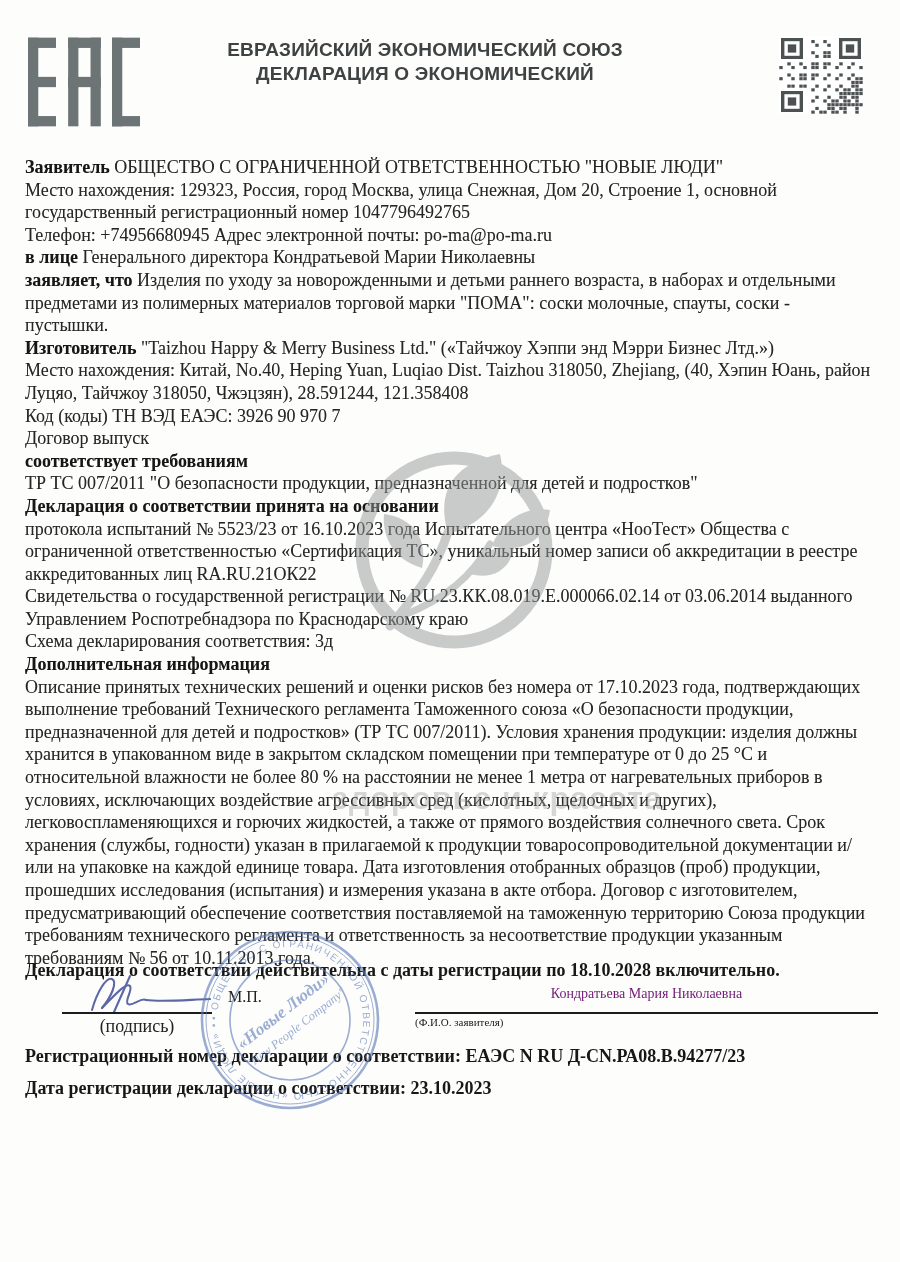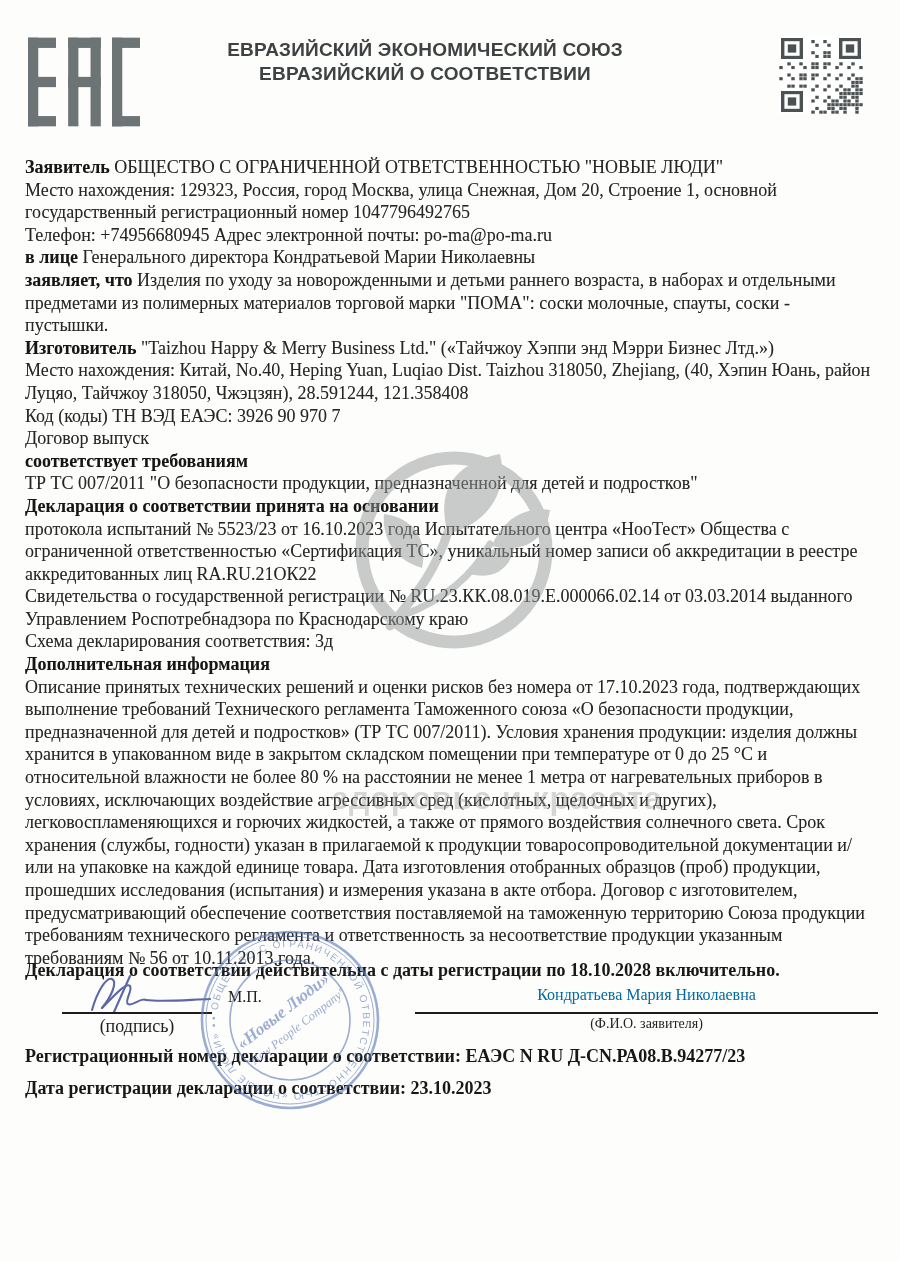--- a/index.html
+++ b/index.html
@@ -50,26 +50,26 @@
   }
   .sig-line-left{position:absolute;left:62px;top:1012px;width:150px;border-top:2px solid #1c1c1c;}
   .sig-caption-left{
     position:absolute;left:62px;top:1016px;width:150px;text-align:center;
     font-size:18px;color:#222;
   }
   .signature-svg{position:absolute;left:84px;top:970px;width:132px;height:46px;}
   .mp{position:absolute;left:228px;top:988px;font-size:16px;color:#222;}
   .fio-name{
     position:absolute;left:415px;top:986px;width:463px;text-align:center;
-    font-size:16px;color:#0369a1;
+    font-size:14px;color:#701a75;
   }
   .sig-line-right{position:absolute;left:415px;top:1012px;width:463px;border-top:2px solid #1c1c1c;}
   .sig-caption-right{
-    position:absolute;left:415px;top:1016px;width:463px;text-align:center;
-    font-size:14px;color:#222;
+    position:absolute;left:415px;top:1016px;width:463px;
+    font-size:11px;color:#222;
   }
   .reg-number{
     position:absolute;left:25px;top:1046px;width:860px;
     font-size:18px;font-weight:bold;color:#171717;font-family:Liberation Serif, serif;
   }
   .reg-date{
     position:absolute;left:25px;top:1078px;width:860px;
     font-size:18px;font-weight:bold;color:#171717;
   }
 
@@ -94,21 +94,21 @@
           <rect x="43" y="42" width="35" height="11"></rect>
         <rect x="90" y="0" width="11" height="95"></rect>
           <rect x="90" y="0" width="30" height="11"></rect>
         <rect x="90" y="84" width="30" height="11"></rect>
       </g>
     </svg>
   </div>
 
   <div class="doc-title">
     <div>ЕВРАЗИЙСКИЙ ЭКОНОМИЧЕСКИЙ СОЮЗ</div>
-    <div>ЕВРАЗИЙСКИЙ О СООТВЕТСТВИИ</div>
+    <div>ДЕКЛАРАЦИЯ О ЭКОНОМИЧЕСКИЙ</div>
   </div>
 
   <div class="qr">
     <svg viewBox="0 0 84 78" width="84" height="78">
       <rect x="0" y="0" width="84" height="78" fill="#ffffff"></rect>
       <g fill="#4c5152">
         <rect x="2" y="2" width="22" height="21"></rect>
           <rect x="60" y="2" width="22" height="21"></rect>
           <rect x="2" y="55" width="22" height="21"></rect>
       </g>
@@ -239,21 +239,21 @@
     <p><b>в лице</b><span> Генерального директора Кондратьевой Марии Николаевны</span></p>
     <p><b>заявляет, что</b><span> Изделия по уходу за новорожденными и детьми раннего возраста, в наборах и отдельными предметами из полимерных материалов торговой марки "ПОМА": соски молочные, спауты, соски - пустышки.</span></p>
     <p><b>Изготовитель</b><span> "Taizhou Happy &amp; Merry Business Ltd." («Тайчжоу Хэппи энд Мэрри Бизнес Лтд.»)</span></p>
     <p><span>Место нахождения: Китай, No.40, Heping Yuan, Luqiao Dist. Taizhou 318050, Zhejiang, (40, Хэпин Юань, район Луцяо, Тайчжоу 318050, Чжэцзян), 28.591244, 121.358408</span></p>
     <p><span>Код (коды) ТН ВЭД ЕАЭС: 3926 90 970 7</span></p>
     <p><span>Договор выпуск</span></p>
     <p><b>соответствует требованиям</b></p>
     <p><span>ТР ТС 007/2011 "О безопасности продукции, предназначенной для детей и подростков"</span></p>
     <p><b>Декларация о соответствии принята на основании</b></p>
     <p><span>протокола испытаний № 5523/23 от 16.10.2023 года Испытательного центра «НооТест» Общества с ограниченной ответственностью «Сертификация ТС», уникальный номер записи об аккредитации в реестре аккредитованных лиц RA.RU.21ОК22</span></p>
-    <p><span>Свидетельства о государственной регистрации № RU.23.КК.08.019.Е.000066.02.14 от 03.03.2014 выданного Управлением Роспотребнадзора по Краснодарскому краю</span></p>
+    <p><span>Свидетельства о государственной регистрации № RU.23.КК.08.019.Е.000066.02.14 от 03.06.2014 выданного Управлением Роспотребнадзора по Краснодарскому краю</span></p>
     <p><span>Схема декларирования соответствия: 3д</span></p>
     <p><b>Дополнительная информация</b></p>
     <p><span>Описание принятых технических решений и оценки рисков без номера от 17.10.2023 года, подтверждающих выполнение требований Технического регламента Таможенного союза «О безопасности продукции, предназначенной для детей и подростков» (ТР ТС 007/2011). Условия хранения продукции: изделия должны хранится в упакованном виде в закрытом складском помещении при температуре от 0 до 25 °С и относительной влажности не более 80 % на расстоянии не менее 1 метра от нагревательных приборов в условиях, исключающих воздействие агрессивных сред (кислотных, щелочных и других), легковоспламеняющихся и горючих жидкостей, а также от прямого воздействия солнечного света. Срок хранения (службы, годности) указан в прилагаемой к продукции товаросопроводительной документации и/или на упаковке на каждой единице товара. Дата изготовления отобранных образцов (проб) продукции, прошедших исследования (испытания) и измерения указана в акте отбора. Договор с изготовителем, предусматривающий обеспечение соответствия поставляемой на таможенную территорию Союза продукции требованиям технического регламента и ответственность за несоответствие продукции указанным требованиям № 56 от 10.11.2013 года.</span></p>
   </div>
 
   <svg class="wm-circle" viewBox="0 0 205 205">
     <g fill="none" stroke="#97999a">
       <circle cx="102" cy="102" r="92" stroke-width="13"></circle>
       <path d="M38,178 C70,140 84,120 96,84" stroke-width="9" stroke-linecap="round"></path>
       <path d="M50,168 C95,150 120,128 138,96" stroke-width="7" stroke-linecap="round"></path>

